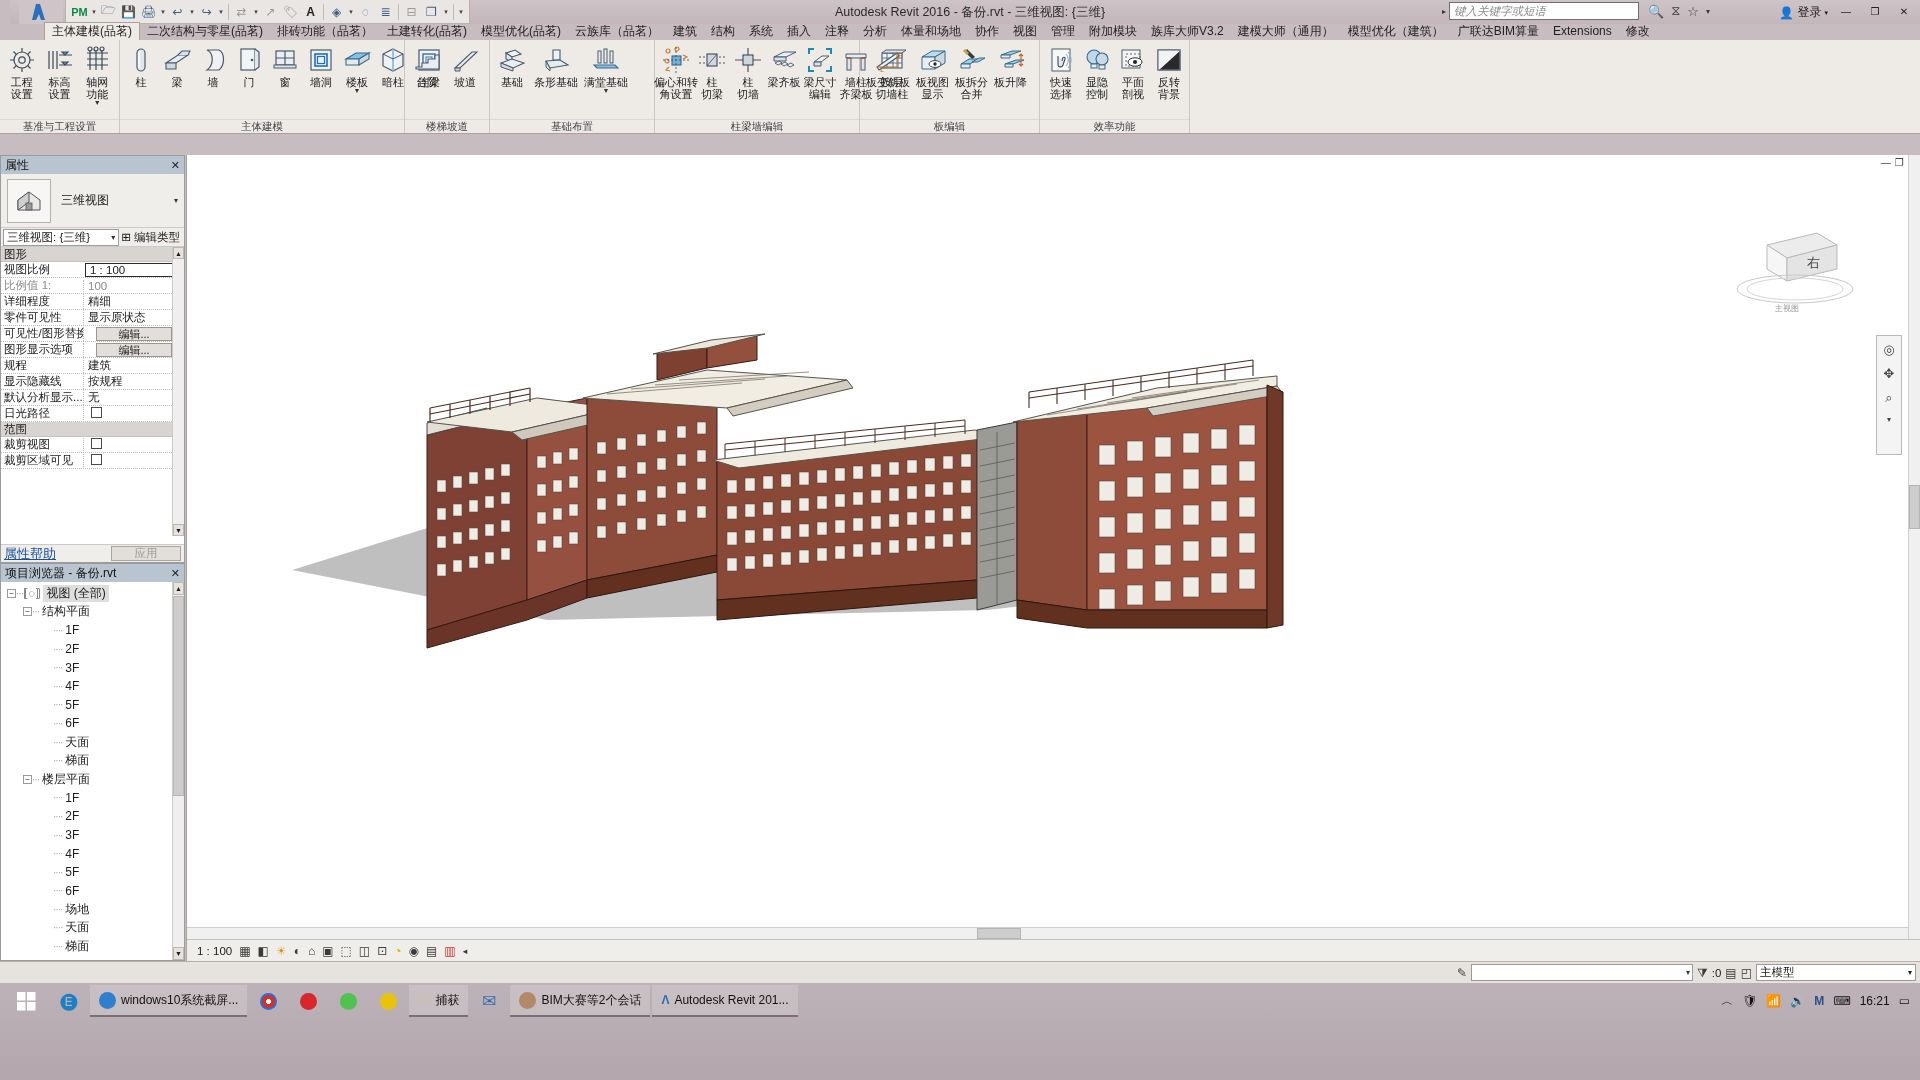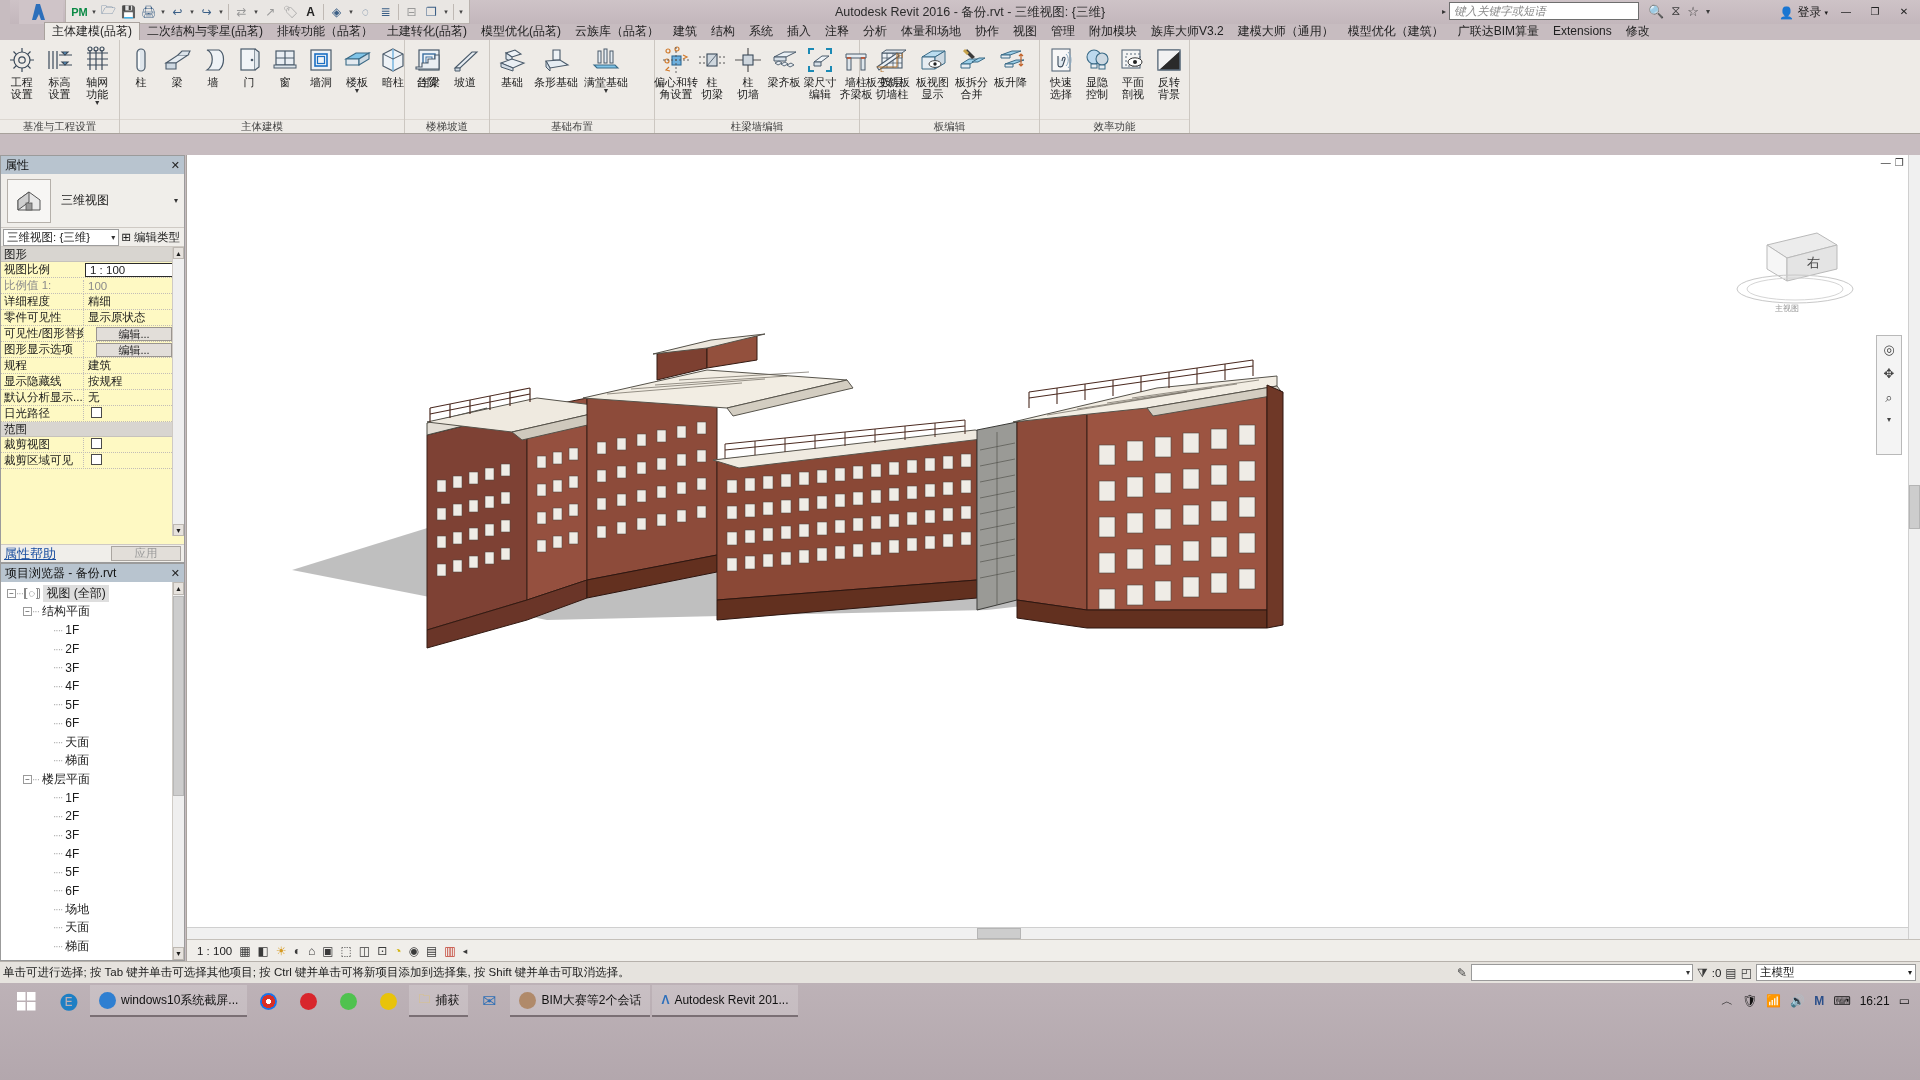--- a/index.html
+++ b/index.html
@@ -85,21 +85,21 @@
     width:auto;min-width:36px;padding:0 3px;display:flex;flex-direction:column;
     align-items:center;cursor:default;
   }
   .btn .ico{width:32px;height:32px;display:flex;align-items:center;justify-content:center;margin-top:2px;}
   .btn .lbl{font-size:11px;line-height:12px;text-align:center;color:#1a1a1a;white-space:nowrap;}
   .btn .lbl2{font-size:11px;line-height:12px;text-align:center;color:#1a1a1a;white-space:nowrap;}
   .dropcar{font-size:7px;color:#333;line-height:6px;}
   
   .props{
     position:absolute;left:0;top:155px;width:185px;height:408px;
-    background:#fef9c3;border:1px solid #9b9b9b;
+    background:#ffffff;border:1px solid #9b9b9b;
   }
   .pane-head{
     height:18px;background:#b8c4cf;display:flex;align-items:center;
     padding:0 4px;font-size:12px;color:#111;justify-content:space-between;
   }
   .pane-head .x{font-size:11px;color:#222;cursor:default;}
   .prop-type{
     height:54px;background:#f0eeea;display:flex;align-items:center;padding:4px 6px;gap:10px;
     border-bottom:1px solid #cfcac4;
     justify-content:space-between;
@@ -1203,21 +1203,20 @@
     <span class="vi">⊡</span>
     <span class="vi" style="color:#d2b40c;">◔</span>
     <span class="vi">◉</span>
     <span class="vi">▤</span>
     <span class="vi" style="color:#c0392b;">▥</span>
     <span class="vi" style="font-size:9px;">◂</span>
   </div>
 </div>
 
 <div class="statusbar">
-  <span>单击可进行选择; 按 Tab 键并单击可选择其他项目; 按 Ctrl 键并单击可将新项目添加到选择集, 按 Shift 键并单击可取消选择。</span>
   <span class="sb-right">
     <span class="sb-ico">✎</span>
     <span class="sb-combo">
         <span class="cc">▾</span>
       </span>
     <span class="sb-ico">⧩</span>
     <span>:0</span>
     <span class="sb-ico">▤</span>
     <span class="sb-ico">◰</span>
     <span class="sb-combo2">

